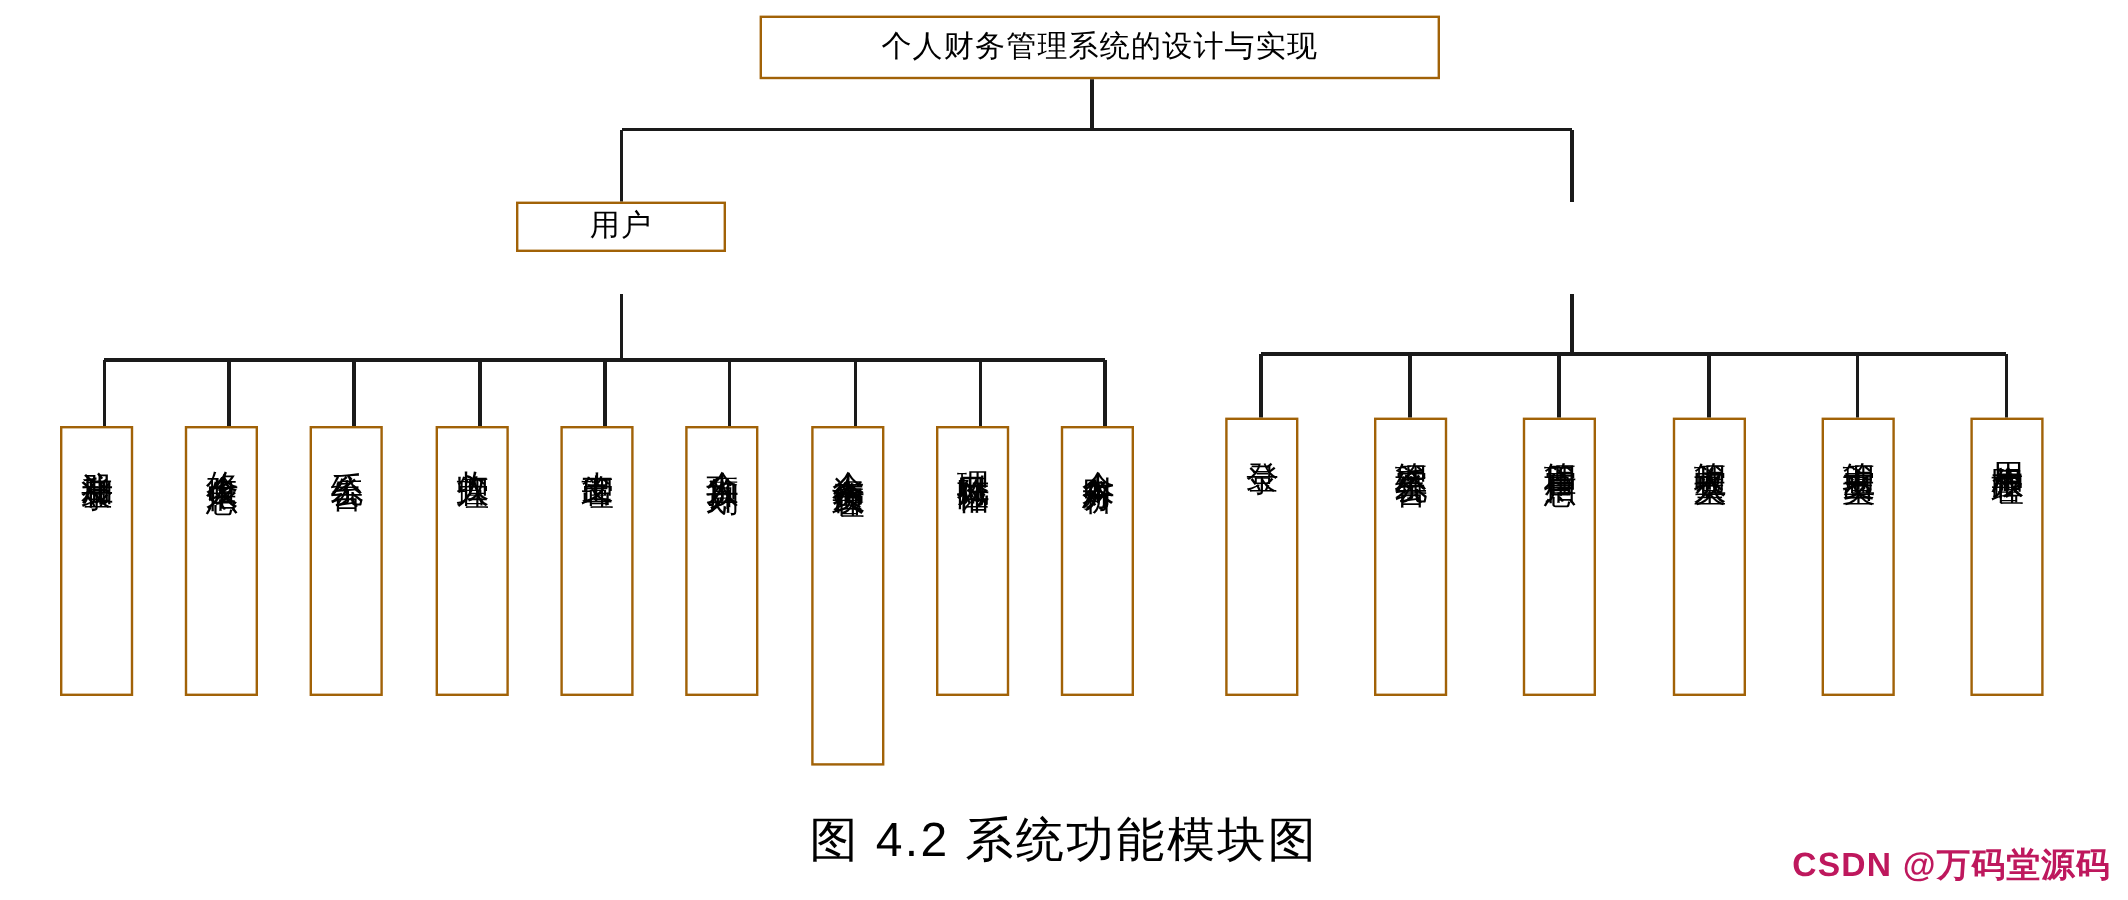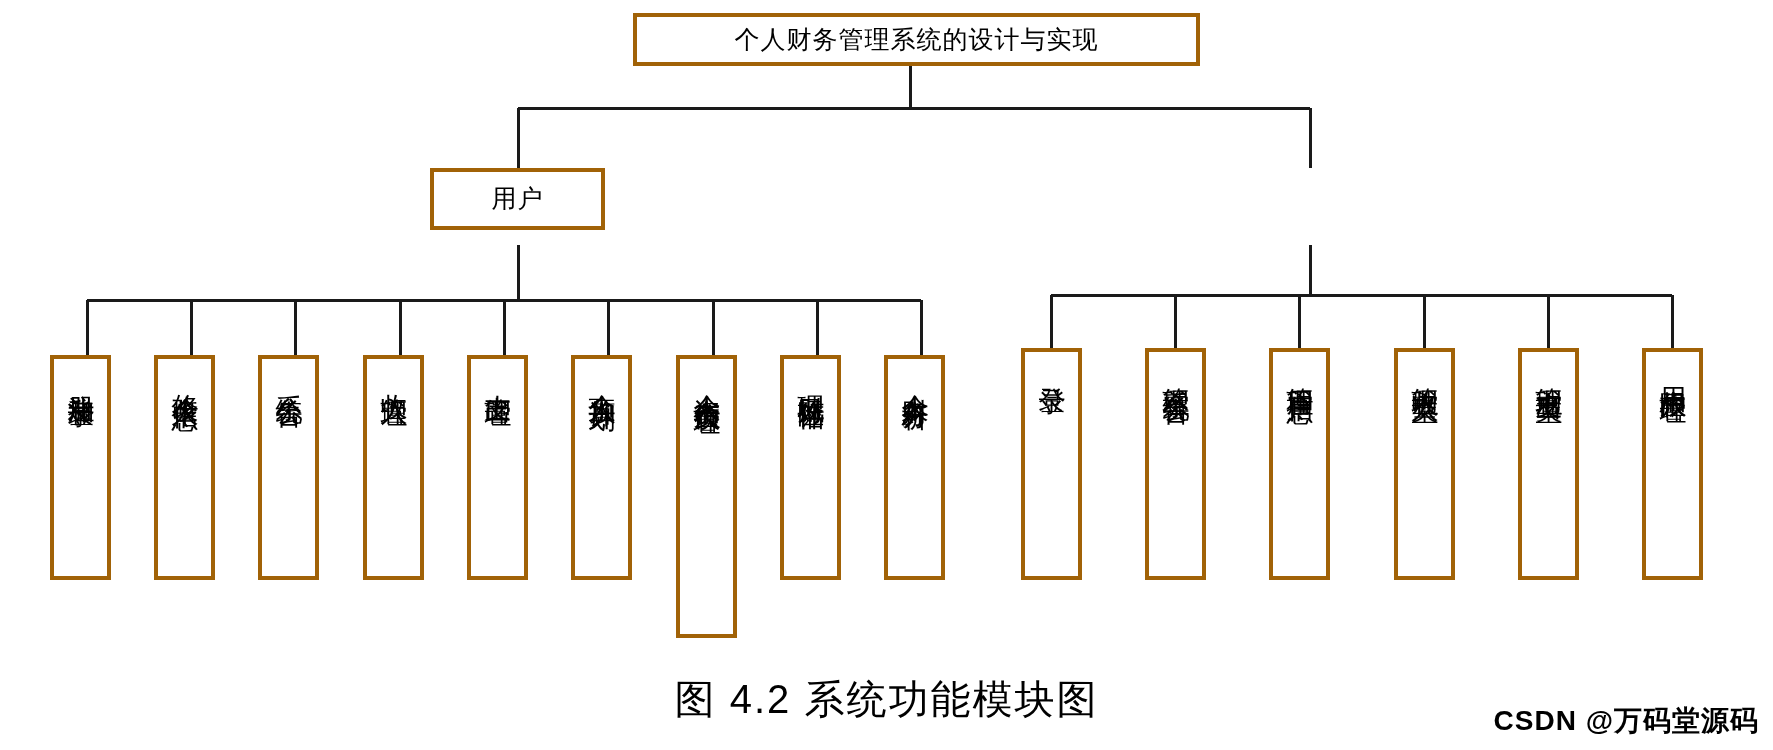--- a/index.html
+++ b/index.html
@@ -28,21 +28,21 @@
     position: absolute;
     left: 0;
     top: 0;
     width: 1773px;
     height: 750px;
   }
 
   .node {
     position: absolute;
     box-sizing: border-box;
-    border: 4px solid #a16207;
+    border: 2px solid #a16207;
     background: #ffffff;
     display: flex;
     align-items: center;
     justify-content: center;
     text-align: right;
   }
 
   .node.horizontal .node-label {
     font-size: 25px;
     line-height: 1.25;
@@ -75,21 +75,21 @@
     letter-spacing: 2px;
     color: #000000;
   }
 
   #watermark {
     position: absolute;
     right: 14px;
     bottom: 10px;
     font-size: 28px;
     font-weight: bold;
-    color: #000000;
+    color: #be185d;
     letter-spacing: 1px;
     user-select: none;
   }
 </style>
 </head>
 <body>
 
 <div id="diagram-root">
 
   <svg class="svg-layer" viewBox="0 0 1773 750" xmlns="http://www.w3.org/2000/svg">
@@ -125,21 +125,21 @@
       <line x1="1424" y1="295" x2="1424" y2="348"></line>
       <line x1="1548" y1="295" x2="1548" y2="348"></line>
       <line x1="1672" y1="295" x2="1672" y2="348"></line>
     </g>
   </svg>
 
   <div class="node horizontal" style="left:633px; top:13px; width:567px; height:53px;">
     <span class="node-label">个人财务管理系统的设计与实现</span>
   </div>
 
-  <div class="node horizontal" style="left:430px; top:168px; width:175px; height:62px;">
+  <div class="node horizontal" style="left:430px; top:168px; width:175px; height:42px;">
     <span class="node-label">用户</span>
   </div>
 
 
   <div class="node vertical" style="left:50px; top:355px; width:61px; height:225px;">
     <span class="node-label">注册和登录</span>
   </div>
 
   <div class="node vertical" style="left:154px; top:355px; width:61px; height:225px;">
     <span class="node-label">修改个人信息</span>

